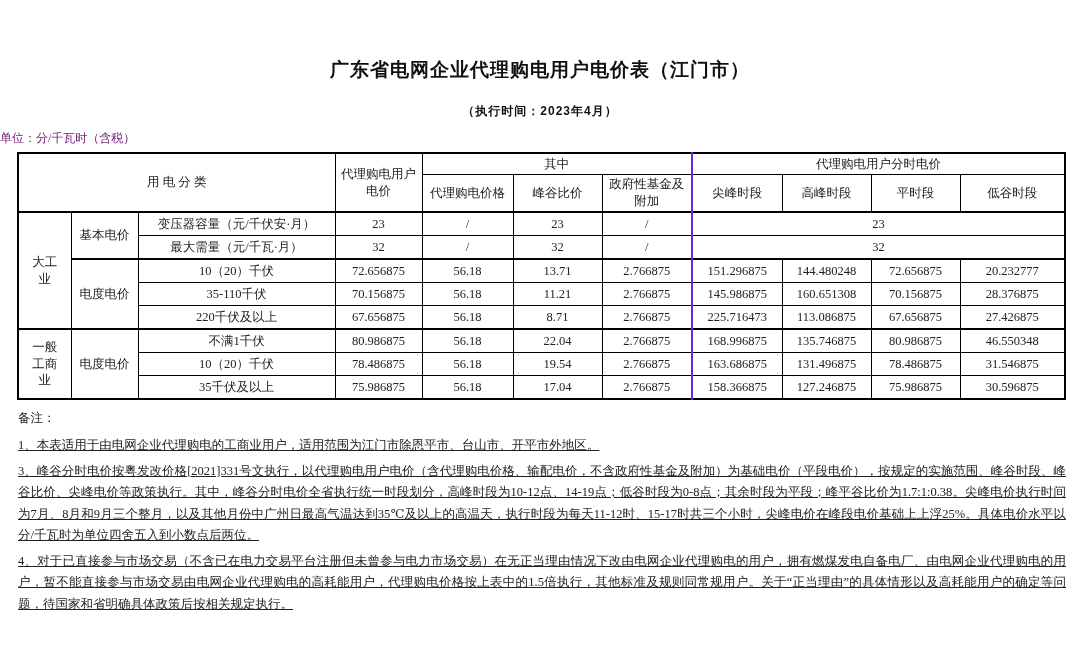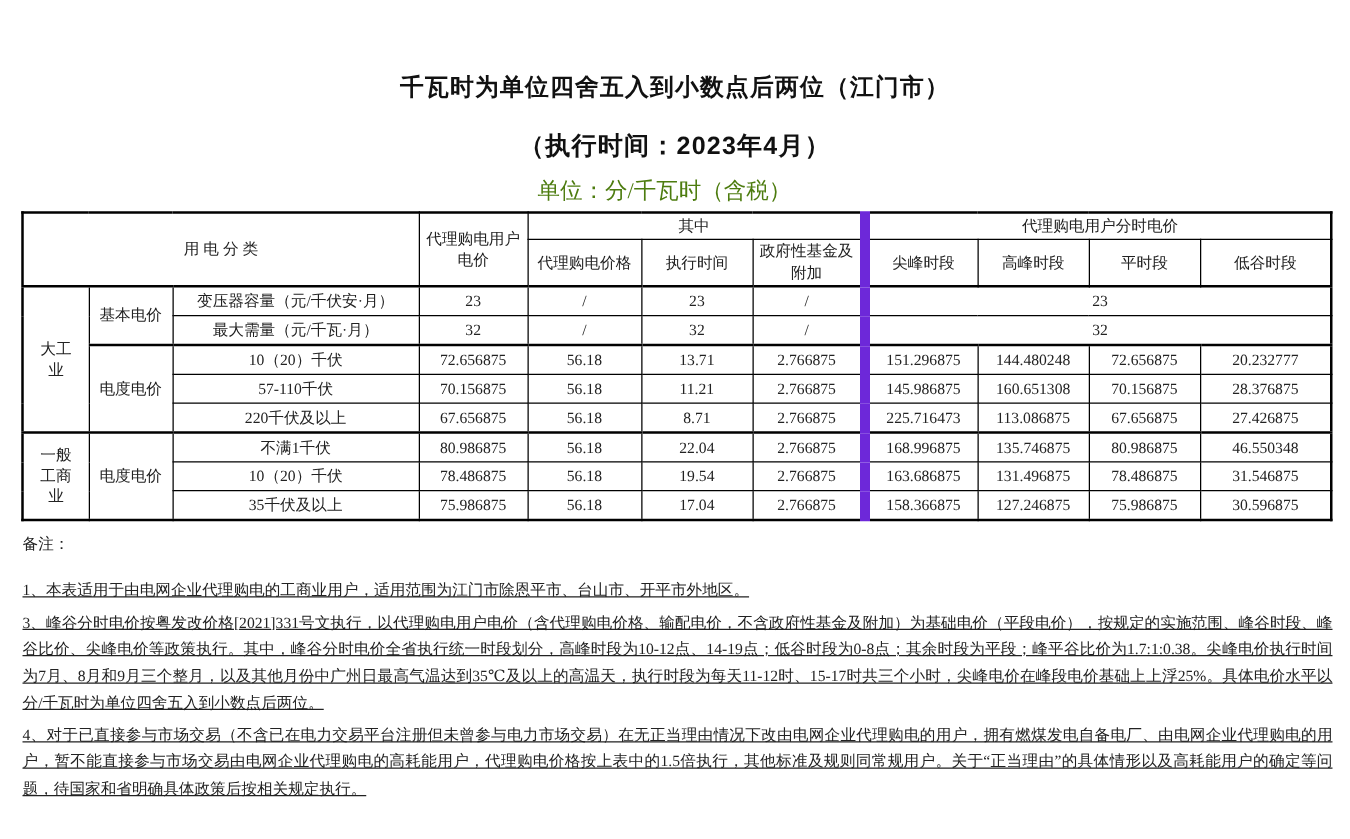--- a/index.html
+++ b/index.html
@@ -6,49 +6,49 @@
   body{
     width:1080px;height:671px;overflow:hidden;background:#ffffff;color:#1c1c1c;
     font-family:"Liberation Serif","DejaVu Serif",serif;
   }
   .page{position:relative;width:1080px;height:671px;}
   .title{
     margin:57px 0 0 0;text-align:center;font-size:19px;font-weight:bold;color:#111;
     font-family:"Liberation Sans","DejaVu Sans",sans-serif;letter-spacing:1px;
   }
   .subtitle{
-    margin:20px 0 0 0;text-align:center;font-size:20px;font-weight:bold;color:#111;
+    margin:20px 0 0 0;text-align:center;font-size:12px;font-weight:bold;color:#111;
     font-family:"Liberation Sans","DejaVu Sans",sans-serif;letter-spacing:1px;
   }
-  .unit-line{margin:10px 17px 5px 0;text-align:center;font-size:18px;color:#4d7c0f;}
+  .unit-line{margin:10px 17px 5px 0;text-align:left;font-size:12px;color:#701a75;}
   table.price{
     margin-left:17px;width:1047px;border-collapse:collapse;table-layout:fixed;
     border:2px solid #000;
   }
   .price th,.price td{
     border:1px solid #000;text-align:center;vertical-align:middle;
     font-size:12.5px;font-weight:normal;color:#222;padding:0 2px;line-height:1.35;
     overflow:hidden;
   }
   .price thead tr.hr1 th{height:20px;}
   .price thead tr.hr2 th{height:36px;}
   .price tbody td{height:22px;}
   .price tbody tr.sep td{border-top:2px solid #000;}
-  .price .bl2{border-left:8px solid #6d28d9;}
+  .price .bl2{border-left:2px solid #6d28d9;}
   .price td.group{padding:0 10px;}
   .notes{margin:8px 14px 0 18px;font-size:12.5px;color:#222;}
-  .notes .notes-label{line-height:20px;margin-bottom:17px;}
+  .notes .notes-label{line-height:20px;margin-bottom:7px;}
   .notes p{margin:0 0 4px 0;line-height:21.5px;text-align:justify;text-decoration:underline;}
 </style>
 </head>
 <body>
 
 <div class="page">
 
-  <h1 class="title">千瓦时为单位四舍五入到小数点后两位（江门市）</h1>
+  <h1 class="title">广东省电网企业代理购电用户电价表（江门市）</h1>
   <h2 class="subtitle">（执行时间：2023年4月）</h2>
   <div class="unit-line">单位：分/千瓦时（含税）</div>
 
   <table class="price">
     <colgroup>
       <col style="width:53px">
         <col style="width:67px">
         <col style="width:197px">
       <col style="width:87px">
         <col style="width:91px">
@@ -61,21 +61,21 @@
     </colgroup>
     <thead>
       <tr class="hr1">
         <th colspan="3" rowspan="2">用 电 分 类</th>
         <th rowspan="2">代理购电用户电价</th>
         <th colspan="3">其中</th>
         <th colspan="4" class="bl2">代理购电用户分时电价</th>
       </tr>
       <tr class="hr2">
         <th>代理购电价格</th>
-        <th>执行时间</th>
+        <th>峰谷比价</th>
         <th>政府性基金及附加</th>
         <th class="bl2">尖峰时段</th>
         <th>高峰时段</th>
         <th>平时段</th>
         <th>低谷时段</th>
       </tr>
     </thead>
     <tbody>
       <tr class="sep">
         <td rowspan="5" class="group">大工业</td>
@@ -101,21 +101,21 @@
         <td>72.656875</td>
         <td>56.18</td>
         <td>13.71</td>
         <td>2.766875</td>
         <td class="bl2">151.296875</td>
         <td>144.480248</td>
         <td>72.656875</td>
         <td>20.232777</td>
       </tr>
       <tr>
-        <td>57-110千伏</td>
+        <td>35-110千伏</td>
         <td>70.156875</td>
         <td>56.18</td>
         <td>11.21</td>
         <td>2.766875</td>
         <td class="bl2">145.986875</td>
         <td>160.651308</td>
         <td>70.156875</td>
         <td>28.376875</td>
       </tr>
       <tr>

